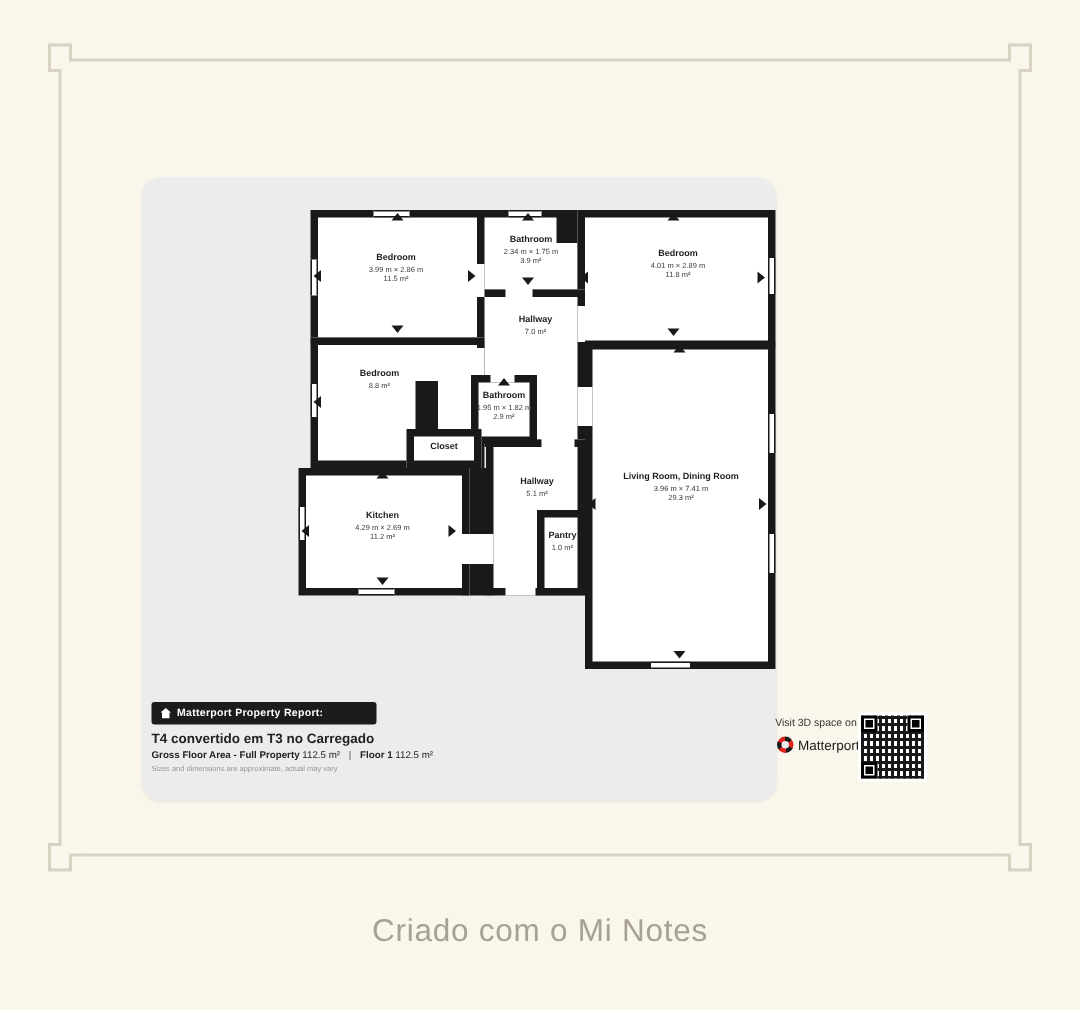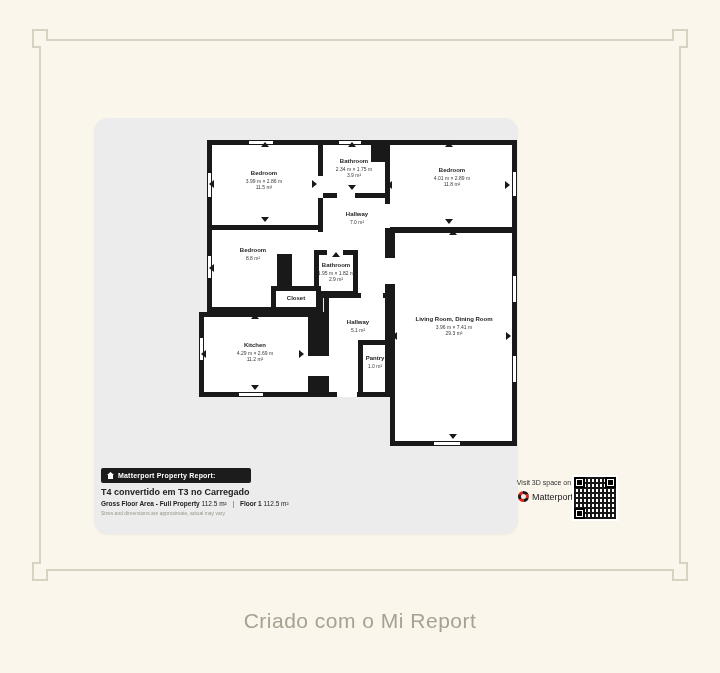--- a/index.html
+++ b/index.html
@@ -228,13 +228,13 @@
     <span class="mp-name">Matterport</span>
   </div>
   <div class="qr">
     <div class="qr-noise"></div>
     <div class="qr-f tl"></div>
     <div class="qr-f tr"></div>
     <div class="qr-f bl"></div>
   </div>
 </div>
 
-<div class="caption">Criado com o Mi Report</div>
+<div class="caption">Criado com o Mi Notes</div>
 
 </body></html>

